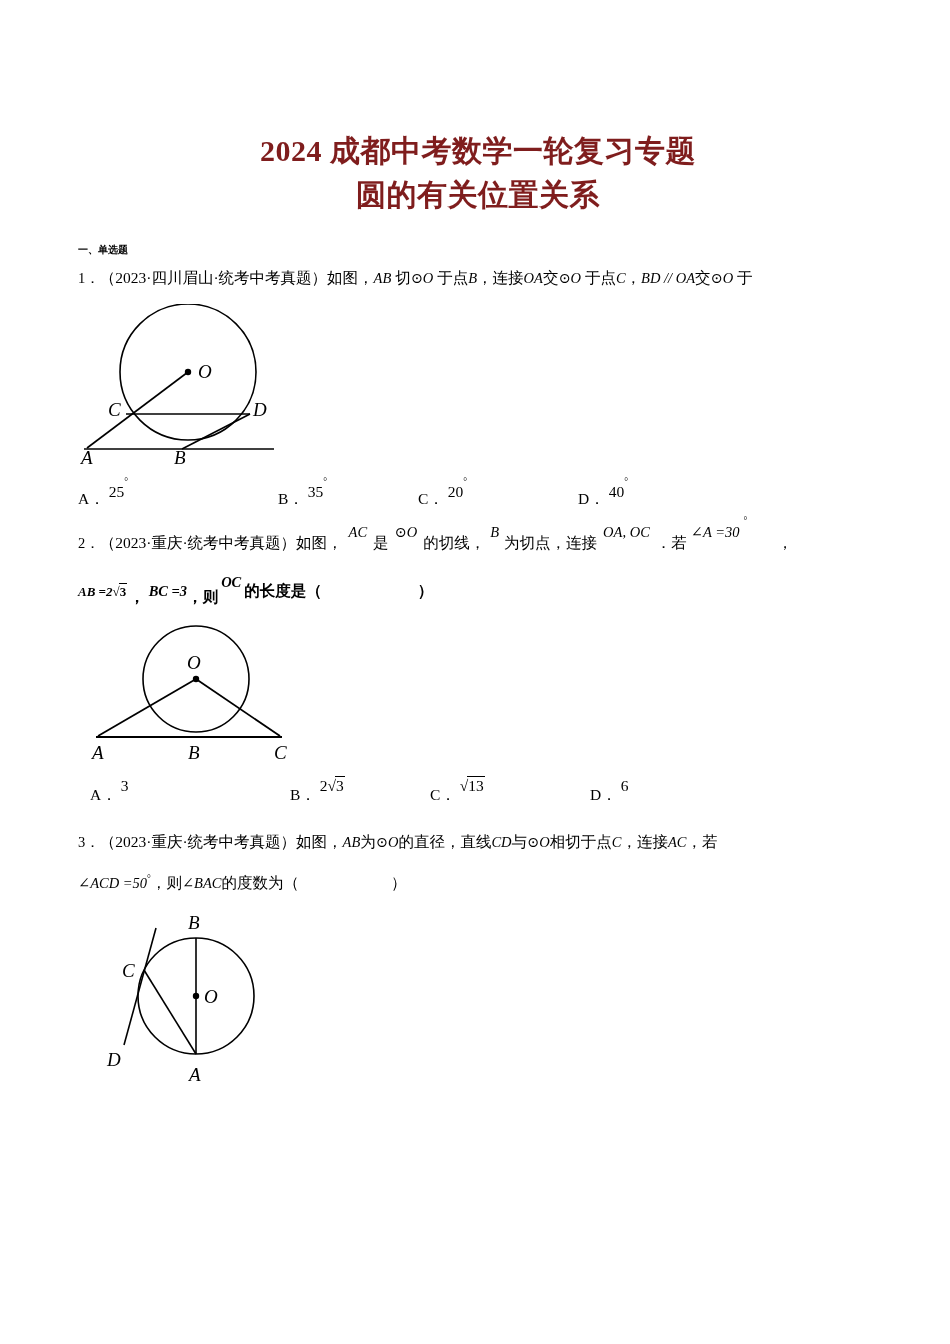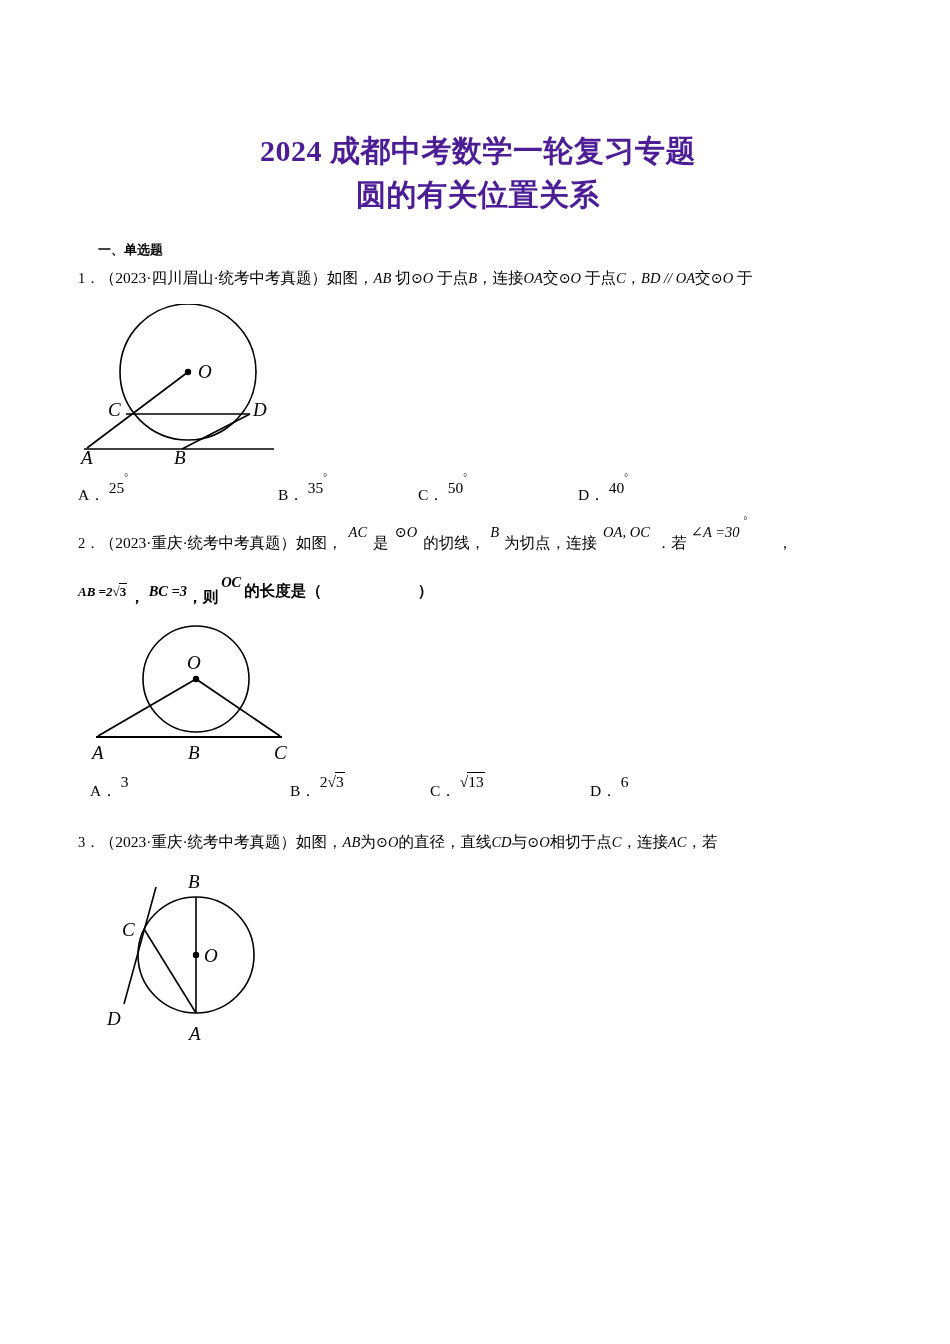--- a/index.html
+++ b/index.html
@@ -28,33 +28,32 @@
     width: 800px;
   }
 
   
   .doc-title {
     text-align: center;
     font-weight: bold;
     font-size: 30px;
     line-height: 40px;
     letter-spacing: 0.5px;
-    color: #4c1d95;
+    color: #7f1d1d;
   }
   .doc-title .line1 { display: block; padding-top: 131px; }
   .doc-title .line2 { display: block; padding-top: 4px; }
 
   
   .section-head {
     font-family: "Liberation Sans", "DejaVu Sans", sans-serif;
     font-weight: bold;
-    font-size: 13px;
+    font-size: 10px;
     line-height: 20px;
     margin-top: 25px;
-    margin-left: 20px;
   }
 
   
   .qline {
     font-size: 15.5px;
     line-height: 23px;
     white-space: nowrap;
   }
   .q-block { margin-top: 6px; }
   .q-indent { margin-top: 14px; }
@@ -88,21 +87,21 @@
   .sqrt-wrap { white-space: nowrap; }
   .sqrt-bar {
     border-top: 1px solid #000;
     padding: 0 1px 0 1px;
     margin-left: -1px;
   }
 
   
   .options {
     font-size: 15.5px;
-    line-height: 22px;
+    line-height: 30px;
     position: relative;
     height: 26px;
   }
   .opt {
     position: absolute;
     white-space: nowrap;
   }
   .opt .lbl { font-family: "Liberation Serif", serif; }
   .opt-a { left: 0px; }
   .opt-b { left: 200px; }
@@ -168,21 +167,21 @@
       </div>
 
       <div class="options" style="margin-top:16px;">
         <div class="opt opt-a">
           <span class="lbl">A．</span><span class="opt-val plain">25</span><span class="opt-val plain sup" style="top:-13px;margin-left:0">°</span>
         </div>
         <div class="opt opt-b">
           <span class="lbl">B．</span><span class="opt-val plain">35</span><span class="opt-val plain sup" style="top:-13px;margin-left:0">°</span>
         </div>
         <div class="opt opt-c">
-          <span class="lbl">C．</span><span class="opt-val plain">50</span><span class="opt-val plain sup" style="top:-13px;margin-left:0">°</span>
+          <span class="lbl">C．</span><span class="opt-val plain">20</span><span class="opt-val plain sup" style="top:-13px;margin-left:0">°</span>
         </div>
         <div class="opt opt-d">
           <span class="lbl">D．</span><span class="opt-val plain">40</span><span class="opt-val plain sup" style="top:-13px;margin-left:0">°</span>
         </div>
       </div>
     </div>
 
     <div class="q-block" style="margin-top:22px;">
       <div class="qline">
         <span class="mn">2．</span><span>（2023·重庆·统考中考真题）</span><span>如图，</span><span class="mi raise" style="margin:0 6px">AC</span><span>是</span><span class="mi raise" style="margin:0 6px">⊙O</span><span>的切线，</span><span class="mi raise" style="margin:0 5px">B</span><span>为切点，连接</span><span class="mi raise" style="margin:0 6px">OA, OC</span><span>．若</span><span class="mi raise" style="margin:0 4px">∠A =30</span><span class="raise sup" style="top:-18px">°</span><span style="display:inline-block;width:30px"></span><span>，</span>
@@ -223,20 +222,23 @@
         </div>
         <div class="opt opt-d">
           <span class="lbl">D．</span><span class="opt-val plain" style="top:-9px">6</span>
         </div>
       </div>
     </div>
 
     <div class="q-block" style="margin-top:24px;">
       <div class="qline">
         <span class="mn">3．</span><span>（2023·重庆·统考中考真题）</span><span>如图，</span><span class="mi">AB</span><span>为</span><span class="mi">⊙O</span><span>的直径，直线</span><span class="mi">CD</span><span>与</span><span class="mi">⊙O</span><span>相切于点</span><span class="mi">C</span><span>，连接</span><span class="mi">AC</span><span>，若</span>
+      </div>
+      <div class="qline q-indent">
+        <span class="mi">∠ACD =50</span><span class="sup">°</span><span>，则</span><span class="mi">∠BAC</span><span>的度数为（</span><span style="display:inline-block;width:92px"></span><span>）</span>
       </div>
 
       <div class="figure" style="margin-top:16px;margin-left:4px;">
         <svg width="220" height="180" viewBox="0 0 220 180">
 
           <circle cx="114" cy="85" r="58" fill="none" stroke="#000" stroke-width="1.6"></circle>
 
           <line x1="114" y1="27" x2="114" y2="143" stroke="#000" stroke-width="1.6"></line>
 
           <line x1="114" y1="143" x2="62" y2="59" stroke="#000" stroke-width="1.6"></line>

